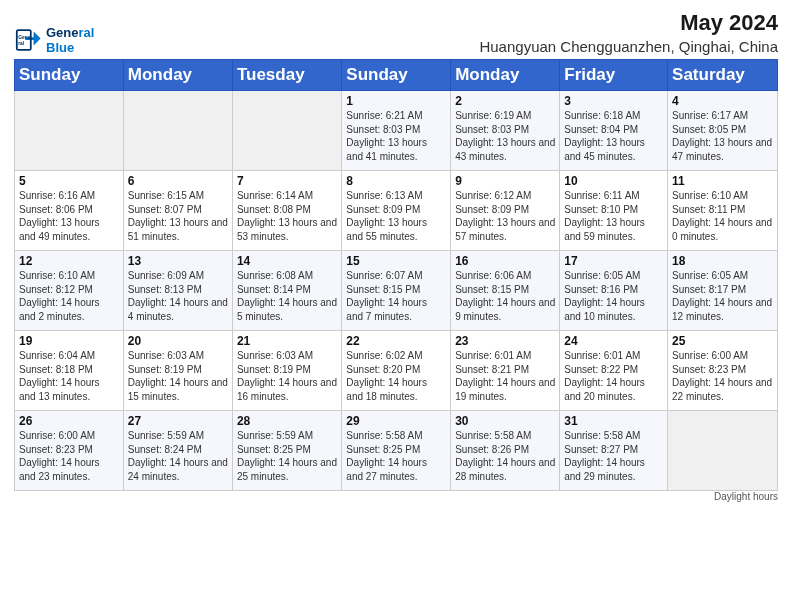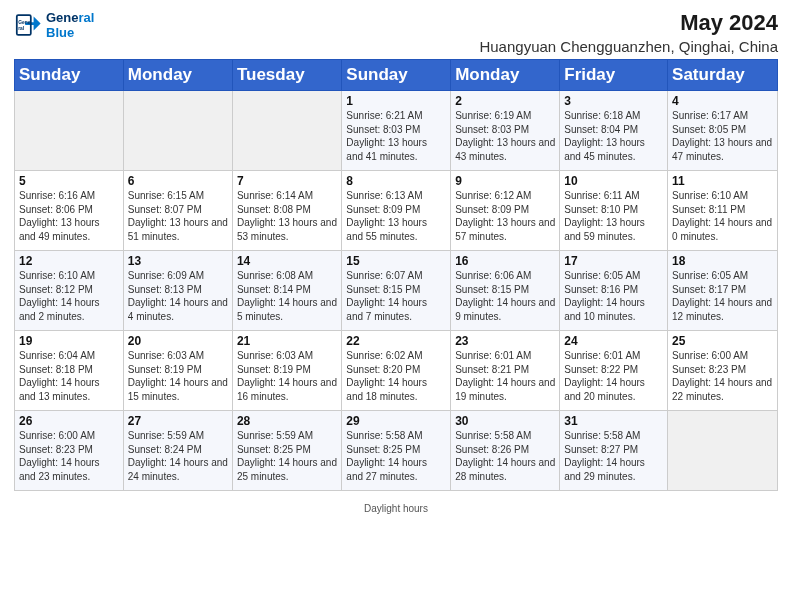--- a/index.html
+++ b/index.html
@@ -10,21 +10,21 @@
       height: 612px;
       overflow: hidden;
     }
     .page {
       width: 792px;
       padding: 10px 14px 10px 14px;
     }
     .header-row {
       display: flex;
       justify-content: space-between;
-      align-items: flex-start;
+      align-items: flex-end;
       margin-bottom: 2px;
     }
     .logo {
       display: flex;
       align-items: center;
       gap: 4px;
     }
     .logo-icon {
       width: 28px;
       height: 28px;
@@ -80,24 +80,24 @@
     }
     .day-info {
       font-size: 10px;
       color: #333;
       line-height: 1.35;
     }
     .empty-cell {
       background: #f0f0f0 !important;
     }
     .footer-note {
-      margin-top: 12px;
+      margin-top: 0;
       font-size: 10px;
       color: #555;
-      text-align: center;
+      text-align: right;
     }
   </style>
 </head>
 <body>
 
 <div class="page">
   <div class="header-row">
     <div class="logo">
       <svg class="logo-icon" viewBox="0 0 40 40" xmlns="http://www.w3.org/2000/svg">
         <rect x="0" y="0" width="40" height="40" rx="4" fill="#fff"></rect>

